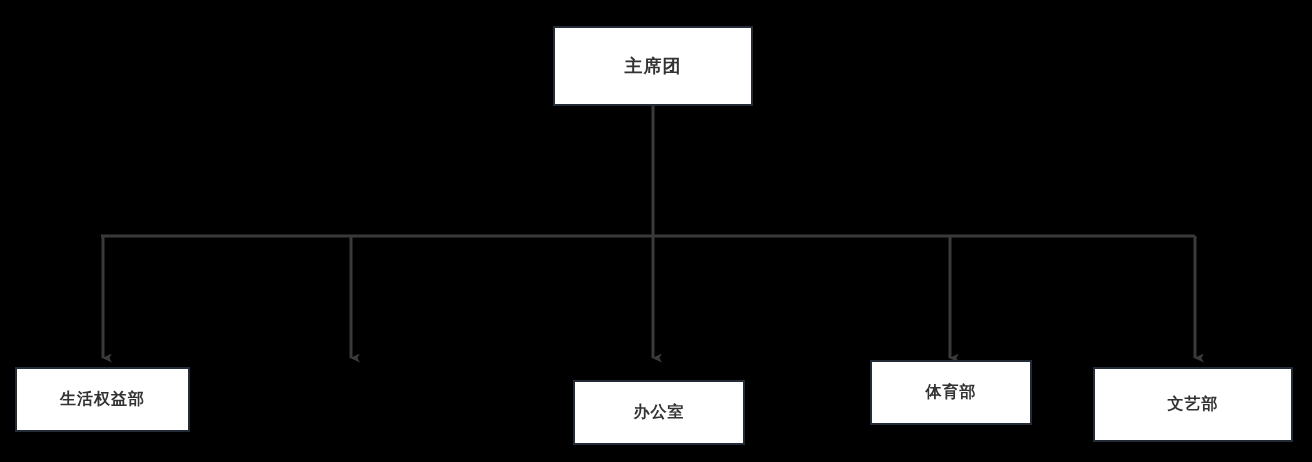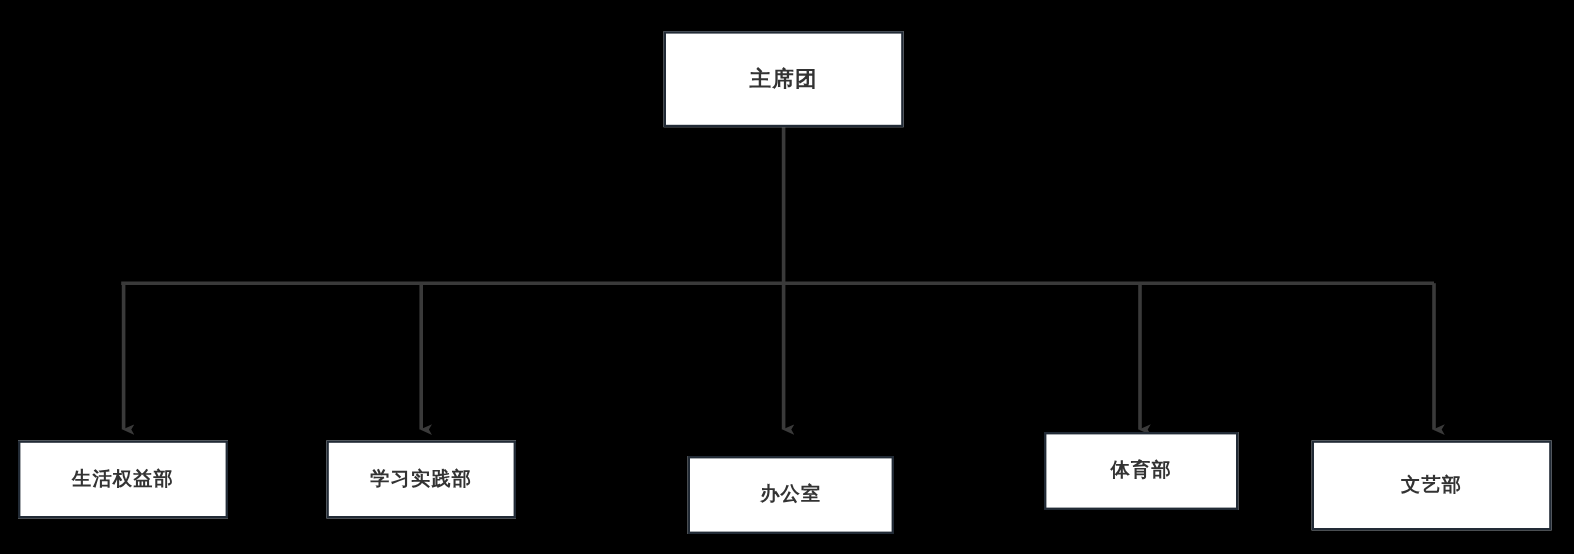--- a/index.html
+++ b/index.html
@@ -76,23 +76,20 @@
   </svg>
 
   <div class="node-box node-root" id="node-root" style="left: 553px; top: 26px; width: 200px; height: 80px;">
     <span class="node-label">主席团</span>
   </div>
 
   <div class="node-box node-child" id="node-child-1" style="left: 15px; top: 367px; width: 175px; height: 65px;">
     <span class="node-label">生活权益部</span>
   </div>
 
-  <div class="node-box node-child" id="node-child-2" style="left: 272px; top: 367px; width: 158px; height: 65px;">
-    <span class="node-label">学习实践部</span>
-  </div>
 
   <div class="node-box node-child" id="node-child-3" style="left: 573px; top: 380px; width: 172px; height: 65px;">
     <span class="node-label">办公室</span>
   </div>
 
   <div class="node-box node-child" id="node-child-4" style="left: 870px; top: 360px; width: 162px; height: 65px;">
     <span class="node-label">体育部</span>
   </div>
 
   <div class="node-box node-child" id="node-child-5" style="left: 1093px; top: 367px; width: 200px; height: 75px;">

